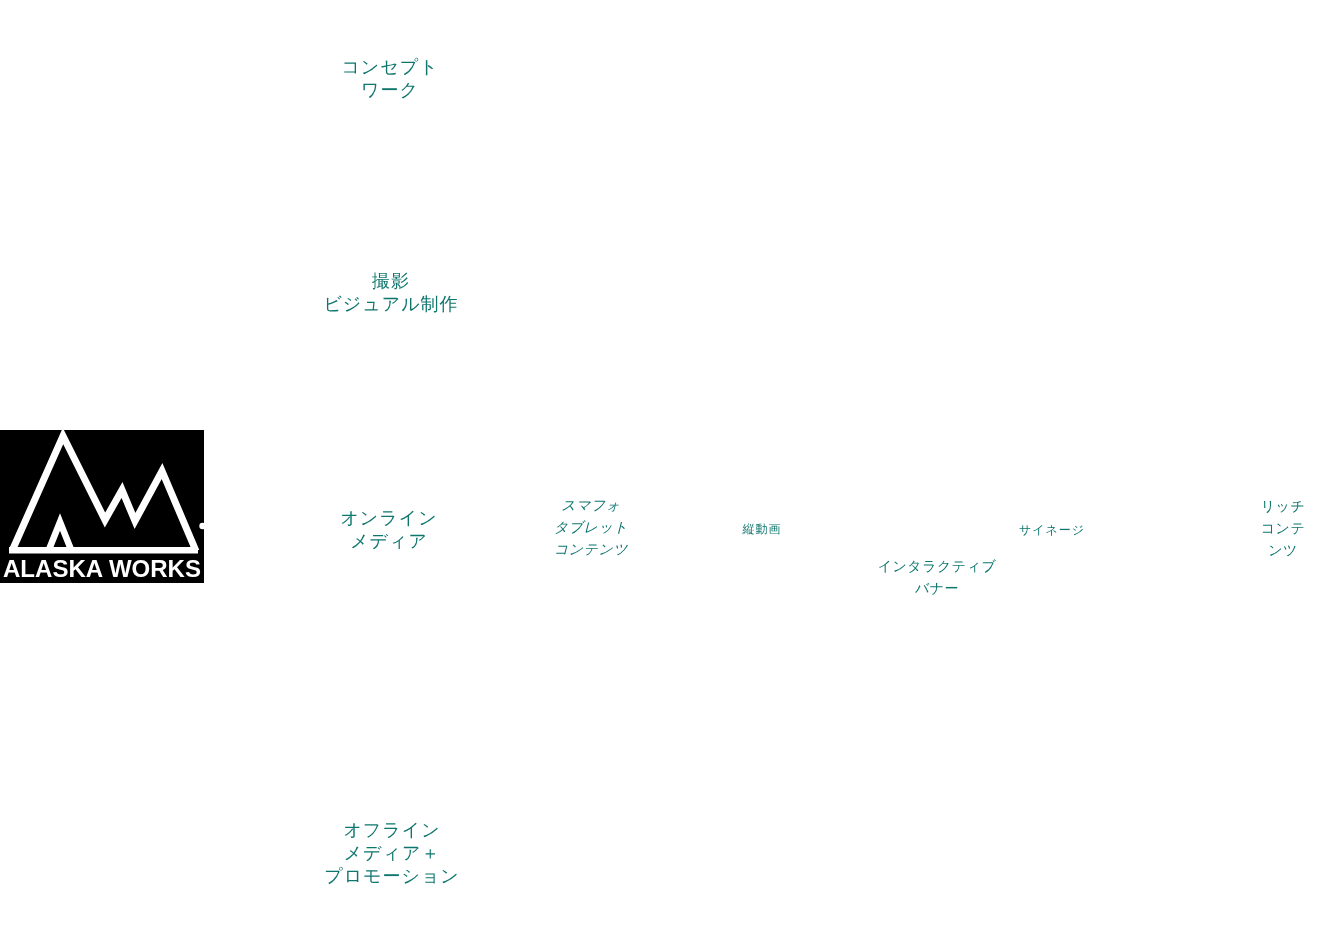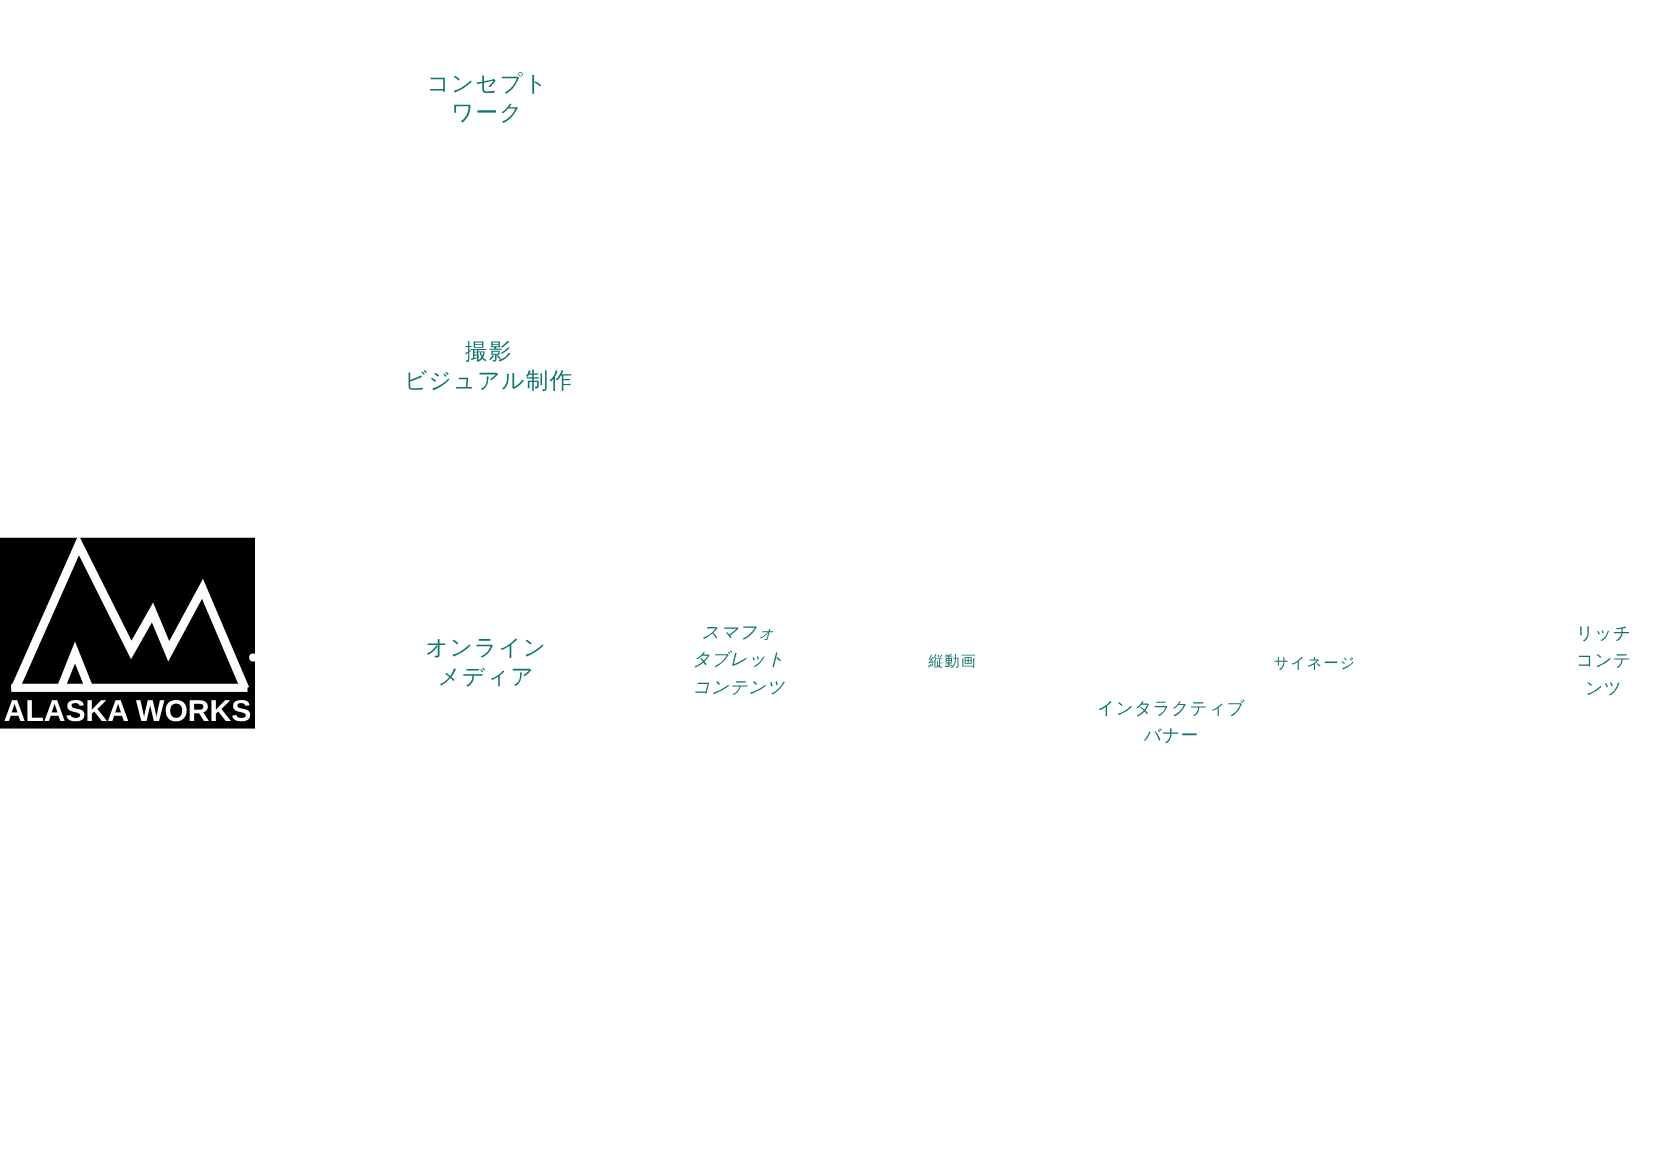--- a/index.html
+++ b/index.html
@@ -83,20 +83,23 @@
 
   <div class="node cat pos-concept">コンセプト
 ワーク</div>
 
   <div class="node cat pos-photo">撮影
 ビジュアル制作</div>
 
   <div class="node cat pos-online">オンライン
 メディア</div>
 
+  <div class="node cat pos-offline">オフライン
+メディア＋
+プロモーション</div>
 
   <div class="node sub pos-smartphone">スマフォ
 タブレット
 コンテンツ</div>
 
   <div class="node sub-lg pos-vertical">縦動画</div>
 
   <div class="node sub pos-banner">インタラクティブ
 バナー</div>
 

